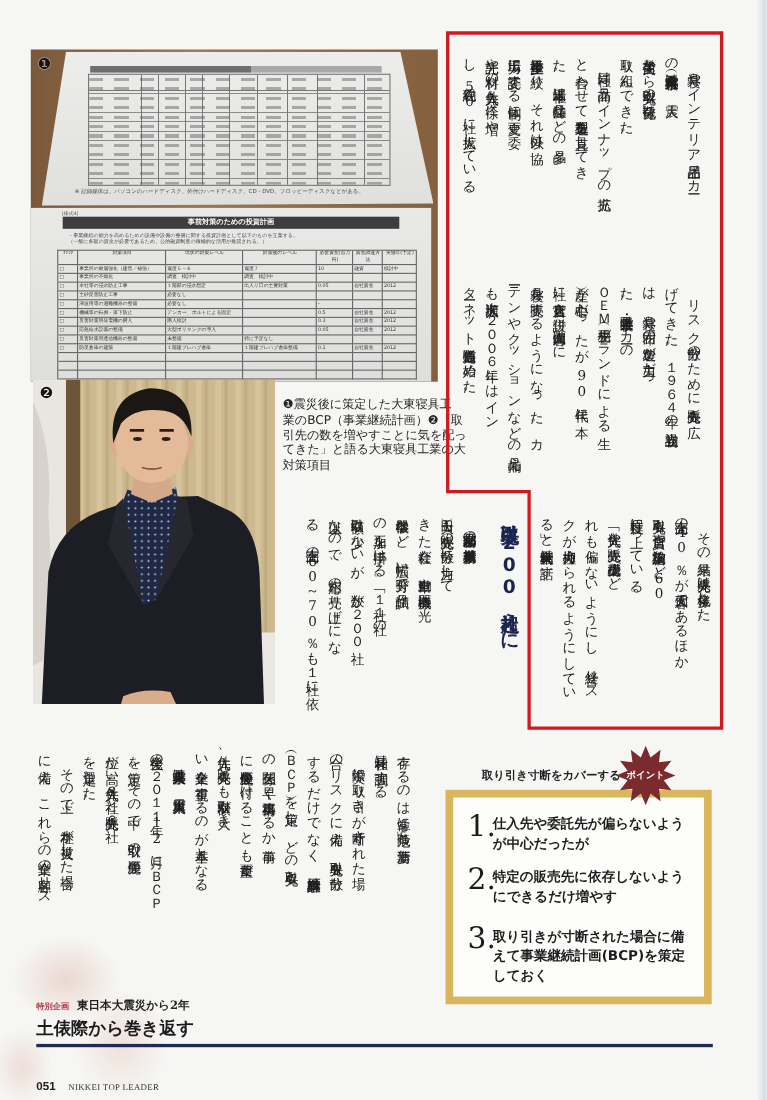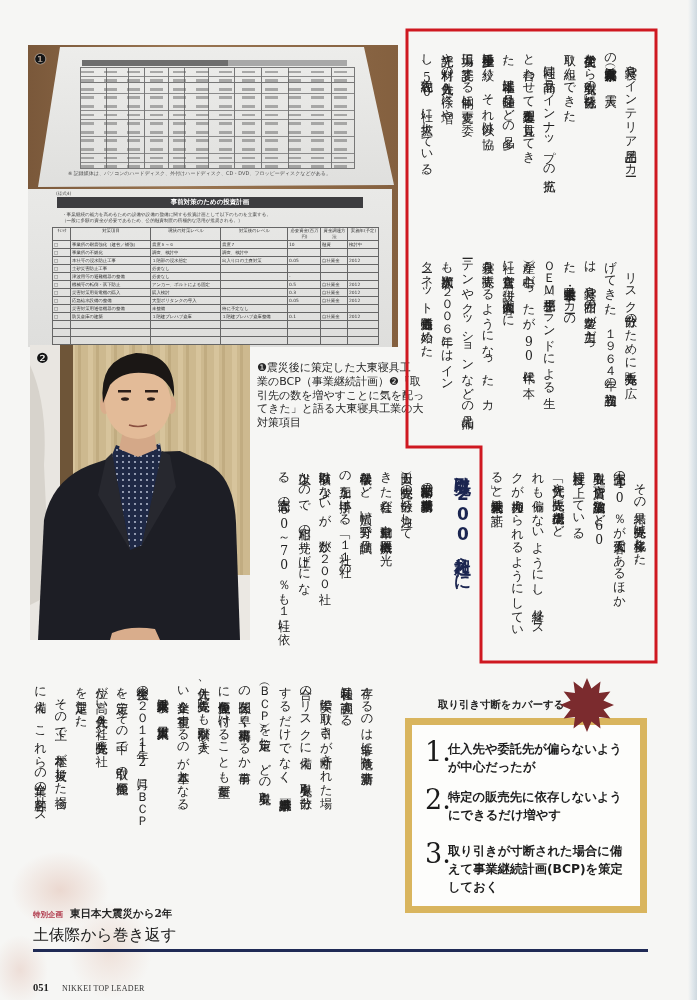--- a/index.html
+++ b/index.html
@@ -49,23 +49,23 @@
   .star{left:560px;top:678px;width:54px;height:54px;}
   .star-label{left:560px;top:678px;width:54px;height:54px;line-height:54px;text-align:center;font-family:"DejaVu Sans",sans-serif;font-weight:bold;font-size:8.5px;color:#fff;}
   .points-box{left:405px;top:718px;width:242px;height:195px;box-sizing:border-box;border:7px solid #d9b55e;background:#fdfdfb;}
   .point-item{position:absolute;left:0;width:228px;}
   .point-num{position:absolute;left:13px;top:-2px;font-family:"DejaVu Serif",serif;font-size:27px;line-height:28px;color:#1a1a1a;}
   .point-text{position:absolute;left:36px;top:0;font-family:"DejaVu Sans",sans-serif;font-weight:bold;font-size:12.3px;line-height:18px;color:#1d1d1d;white-space:pre-line;}
 
   
   .series-label{left:33px;top:910px;font-family:"DejaVu Sans",sans-serif;font-weight:bold;font-size:7.5px;color:#b03a4c;white-space:nowrap;}
   .series-sub{left:70px;top:907px;font-family:"DejaVu Serif",serif;font-weight:bold;font-size:10.5px;color:#222;white-space:nowrap;}
-  .series-title{left:33px;top:925px;font-family:"DejaVu Sans",sans-serif;font-weight:normal;font-size:15.8px;color:#1b1b1b;white-space:nowrap;}
+  .series-title{left:33px;top:925px;font-family:"DejaVu Sans",sans-serif;font-weight:bold;font-size:15.8px;color:#1b1b1b;white-space:nowrap;}
   .series-rule{left:33px;top:949px;width:615px;height:3px;background:#1f2a55;}
-  .footer-num{left:33px;top:982px;font-family:Liberation Serif, serif;font-weight:bold;font-size:10.5px;color:#222;}
+  .footer-num{left:33px;top:982px;font-family:Liberation Sans, sans-serif;font-weight:bold;font-size:10.5px;color:#222;}
   .footer-mag{left:62px;top:984px;font-family:"Liberation Serif",serif;font-size:8px;letter-spacing:.3px;color:#333;white-space:nowrap;}
   .footer-issue{left:155px;top:984px;font-family:"Liberation Sans",sans-serif;font-size:8px;color:#333;margin-top:42px;}
 </style>
 </head>
 <body>
 
 <div id="page">
 
   <div class="abs edge-strip"></div>
   <div class="abs watercolor"></div>
@@ -361,20 +361,21 @@
           <span class="point-num">3.</span>
           <span class="point-text">取り引きが寸断された場合に備
 えて事業継続計画(BCP)を策定
 しておく</span>
         </div>
       </div>
   </div>
   <svg class="abs star" viewBox="-27 -27 54 54">
     <polygon fill="#7b2b2e" points="0,-27 4.4,-16.42 13.5,-23.38 12.02,-12.02 23.38,-13.5 16.42,-4.4 27,0 16.42,4.4 23.38,13.5 12.02,12.02 13.5,23.38 4.4,16.42 0,27 -4.4,16.42 -13.5,23.38 -12.02,12.02 -23.38,13.5 -16.42,4.4 -27,0 -16.42,-4.4 -23.38,-13.5 -12.02,-12.02 -13.5,-23.38 -4.4,-16.42"></polygon>
   </svg>
+  <div class="abs star-label">ポイント</div>
 
   <div class="abs series-label">特別企画</div>
   <div class="abs series-sub">東日本大震災から2年</div>
   <div class="abs series-title">土俵際から巻き返す</div>
   <div class="abs series-rule"></div>
 
   <div class="abs footer-num">051</div>
   <div class="abs footer-mag">NIKKEI TOP LEADER</div>
   <div class="abs footer-issue">2013.3</div>
 </div>

